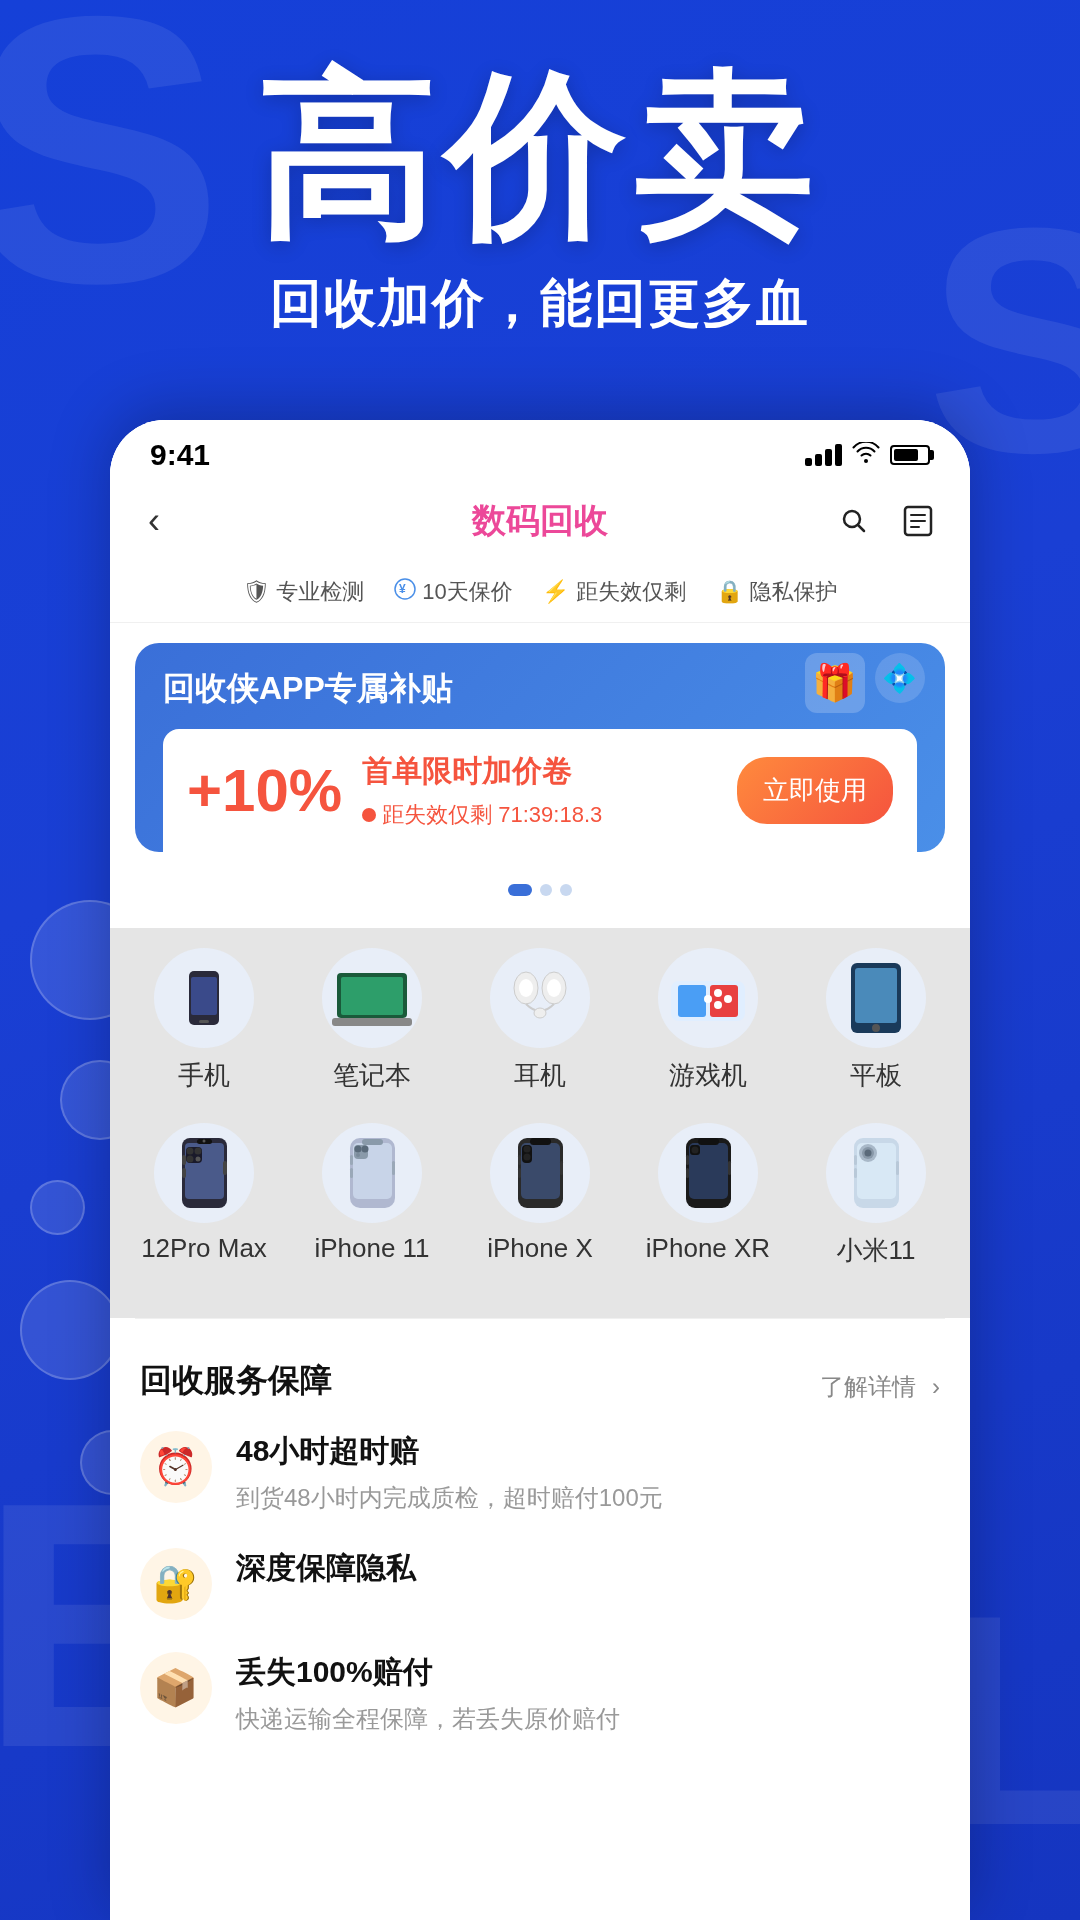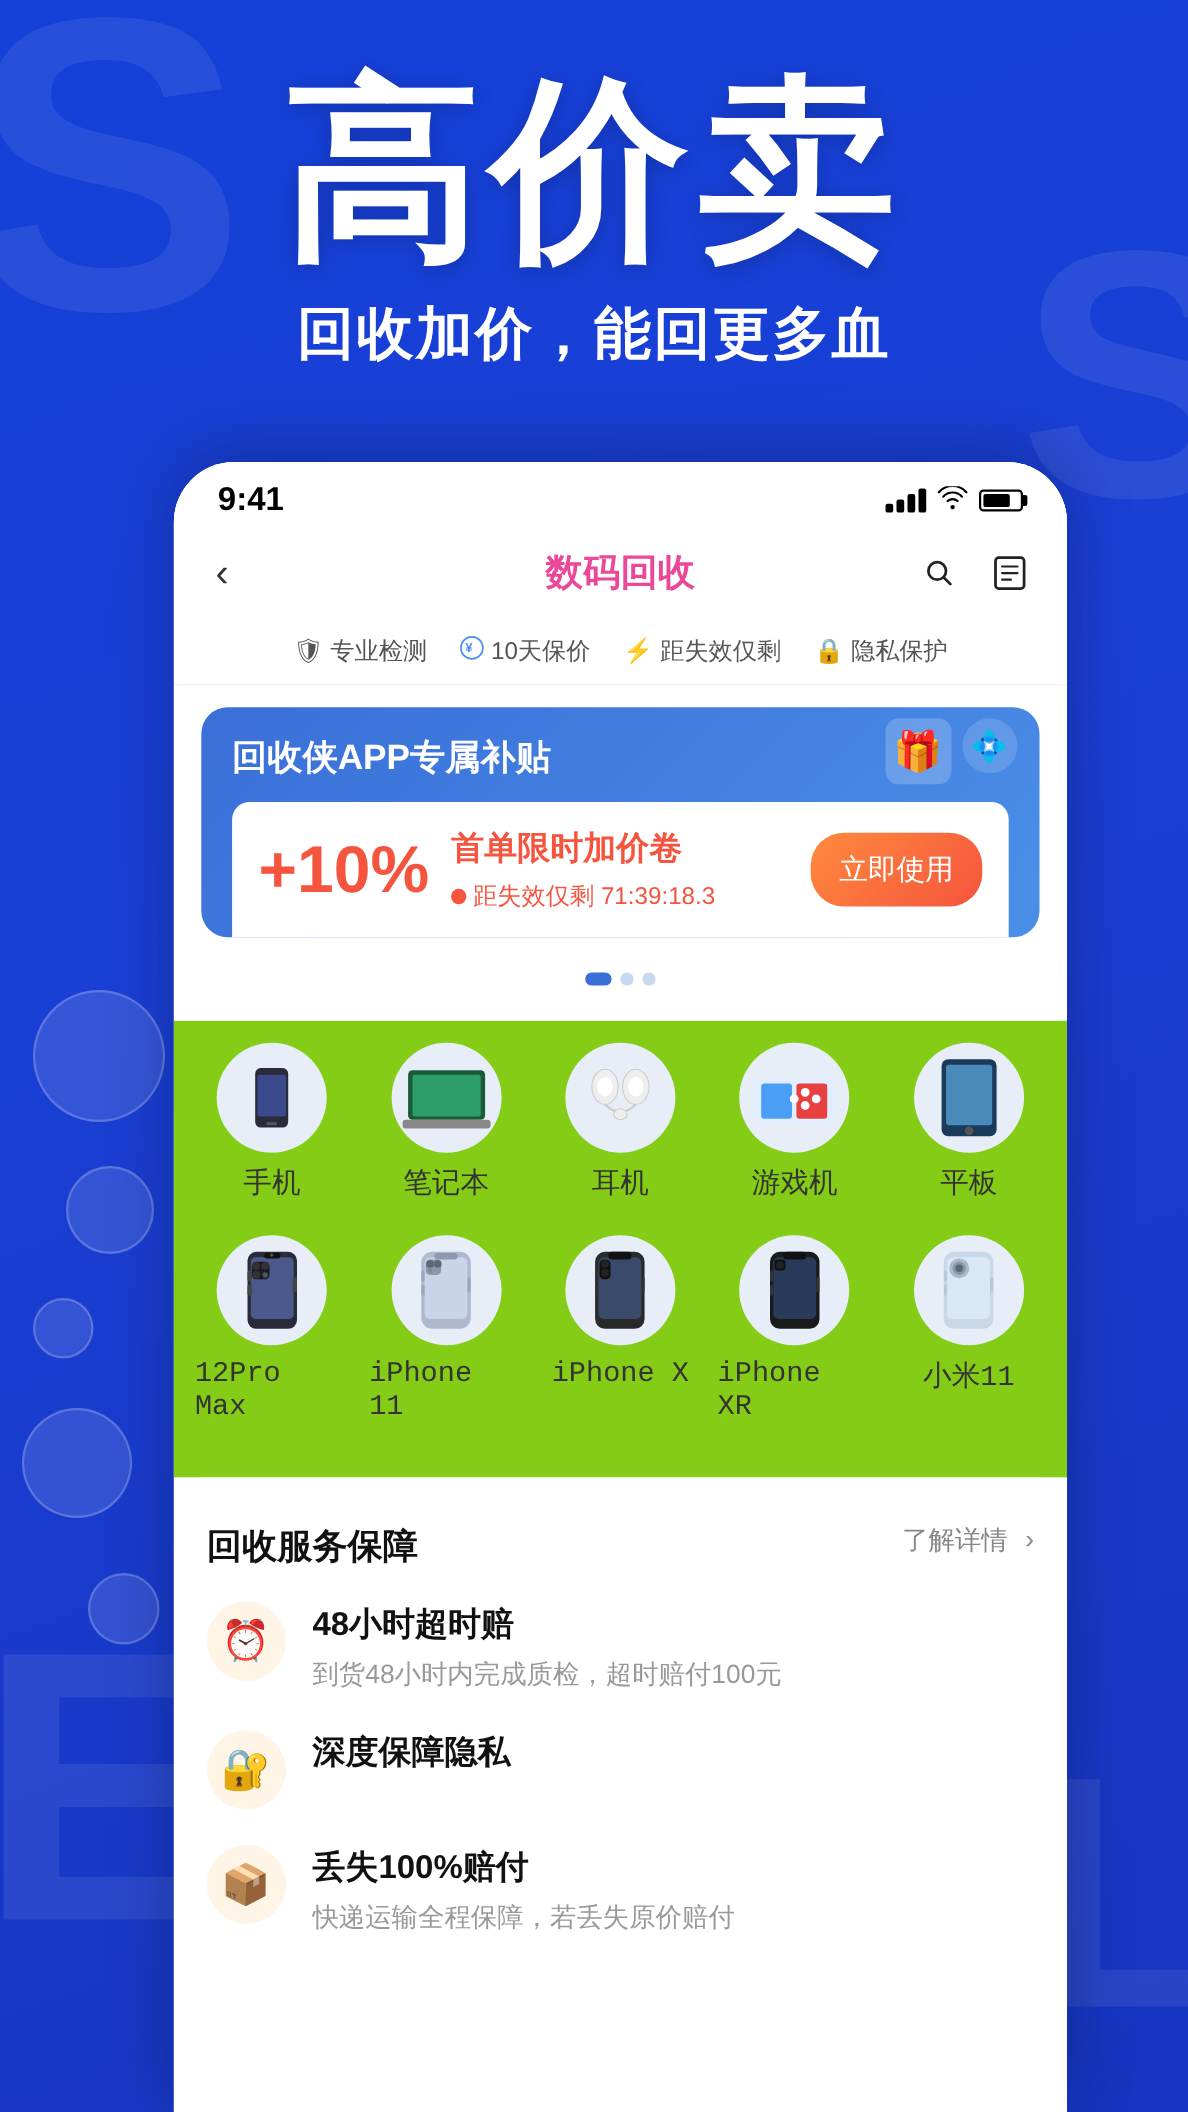--- a/index.html
+++ b/index.html
@@ -73,21 +73,20 @@
       position: absolute;
       top: 420px;
       left: 110px;
       right: 110px;
       bottom: 0;
       background: #f0f4ff;
       border-radius: 55px 55px 0 0;
       box-shadow: 0 -10px 60px rgba(0,0,0,0.25);
       overflow: hidden;
       z-index: 5;
-      margin-left: 48px;
     }
     .phone-inner {
       background: #fff;
       border-radius: 50px 50px 0 0;
       overflow-y: auto;
       height: 100%;
     }
 
     
     .status-bar {
@@ -288,24 +287,23 @@
     .tab-dot {
       width: 12px;
       height: 12px;
       border-radius: 50%;
       background: #c8d8f0;
     }
     .tab-dot.active { background: #3a6fd8; width: 24px; border-radius: 6px; }
 
     
     .category-section {
-      background: #84cc16;
+      background: #e5e5e5;
       margin-top: 20px;
       padding: 20px 10px;
-      font-family: Liberation Mono, monospace;
     }
     .category-row {
       display: flex;
       justify-content: space-around;
       margin-bottom: 30px;
     }
     .category-item {
       display: flex;
       flex-direction: column;
       align-items: center;
@@ -331,21 +329,21 @@
 
     
     .service-section {
       background: #fff;
       margin-top: 12px;
       padding: 28px 30px;
     }
     .service-header {
       display: flex;
       justify-content: space-between;
-      align-items: flex-start;
+      align-items: flex-end;
       margin-bottom: 28px;
     }
     .service-title {
       font-size: 32px;
       font-weight: 700;
       color: #111;
     }
     .service-more {
       display: flex;
       align-items: center;

